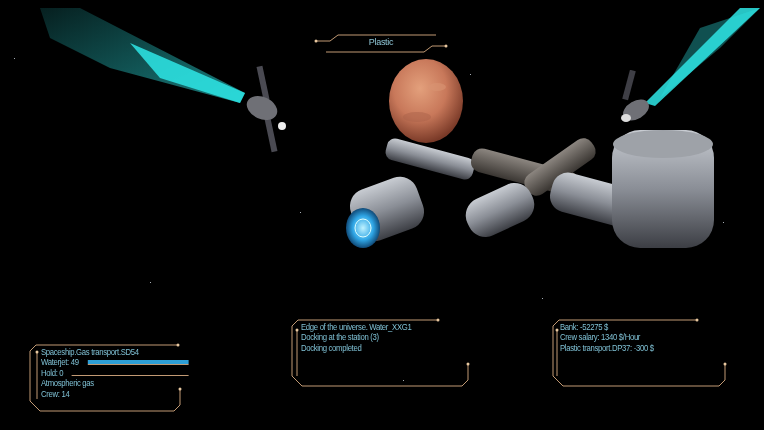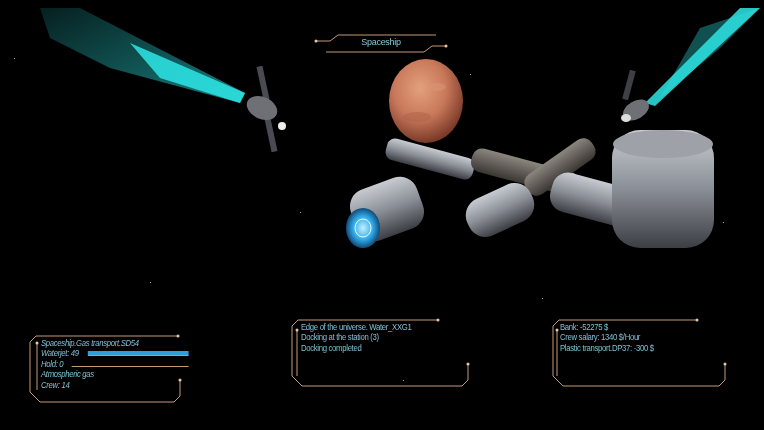--- a/index.html
+++ b/index.html
@@ -120,24 +120,24 @@
 
 <div class="title-plate">
   <svg width="134" height="20">
     <g stroke="#c29a74" stroke-width="1" fill="none">
       <polyline points="2,7 16,7 24,1 122,1"></polyline>
       <polyline points="12,18 110,18 118,12 132,12"></polyline>
     </g>
     <circle cx="2" cy="7" r="1.5" fill="#e8c8a0"></circle>
     <circle cx="132" cy="12" r="1.5" fill="#e8c8a0"></circle>
   </svg>
-  <div class="title-text">Spaceship</div>
+  <div class="title-text">Plastic</div>
 </div>
 
-<div class="panel" style="left:24px;top:332px;font-style:italic;">
+<div class="panel" style="left:24px;top:341px;">
   <svg width="196" height="76">
     <g stroke="#c29a74" stroke-width="1" fill="none">
       <polyline points="154,4 12,4 6,10 6,60 16,70 150,70 156,64 156,48"></polyline>
     </g>
     <line x1="13" y1="11" x2="13" y2="58" stroke="#c29a74"></line>
     <circle cx="154" cy="4" r="1.5" fill="#e8c8a0"></circle>
     <circle cx="13" cy="11" r="1.5" fill="#e8c8a0"></circle>
     <circle cx="156" cy="48" r="1.5" fill="#e8c8a0"></circle>
   </svg>
   <div class="lines">

